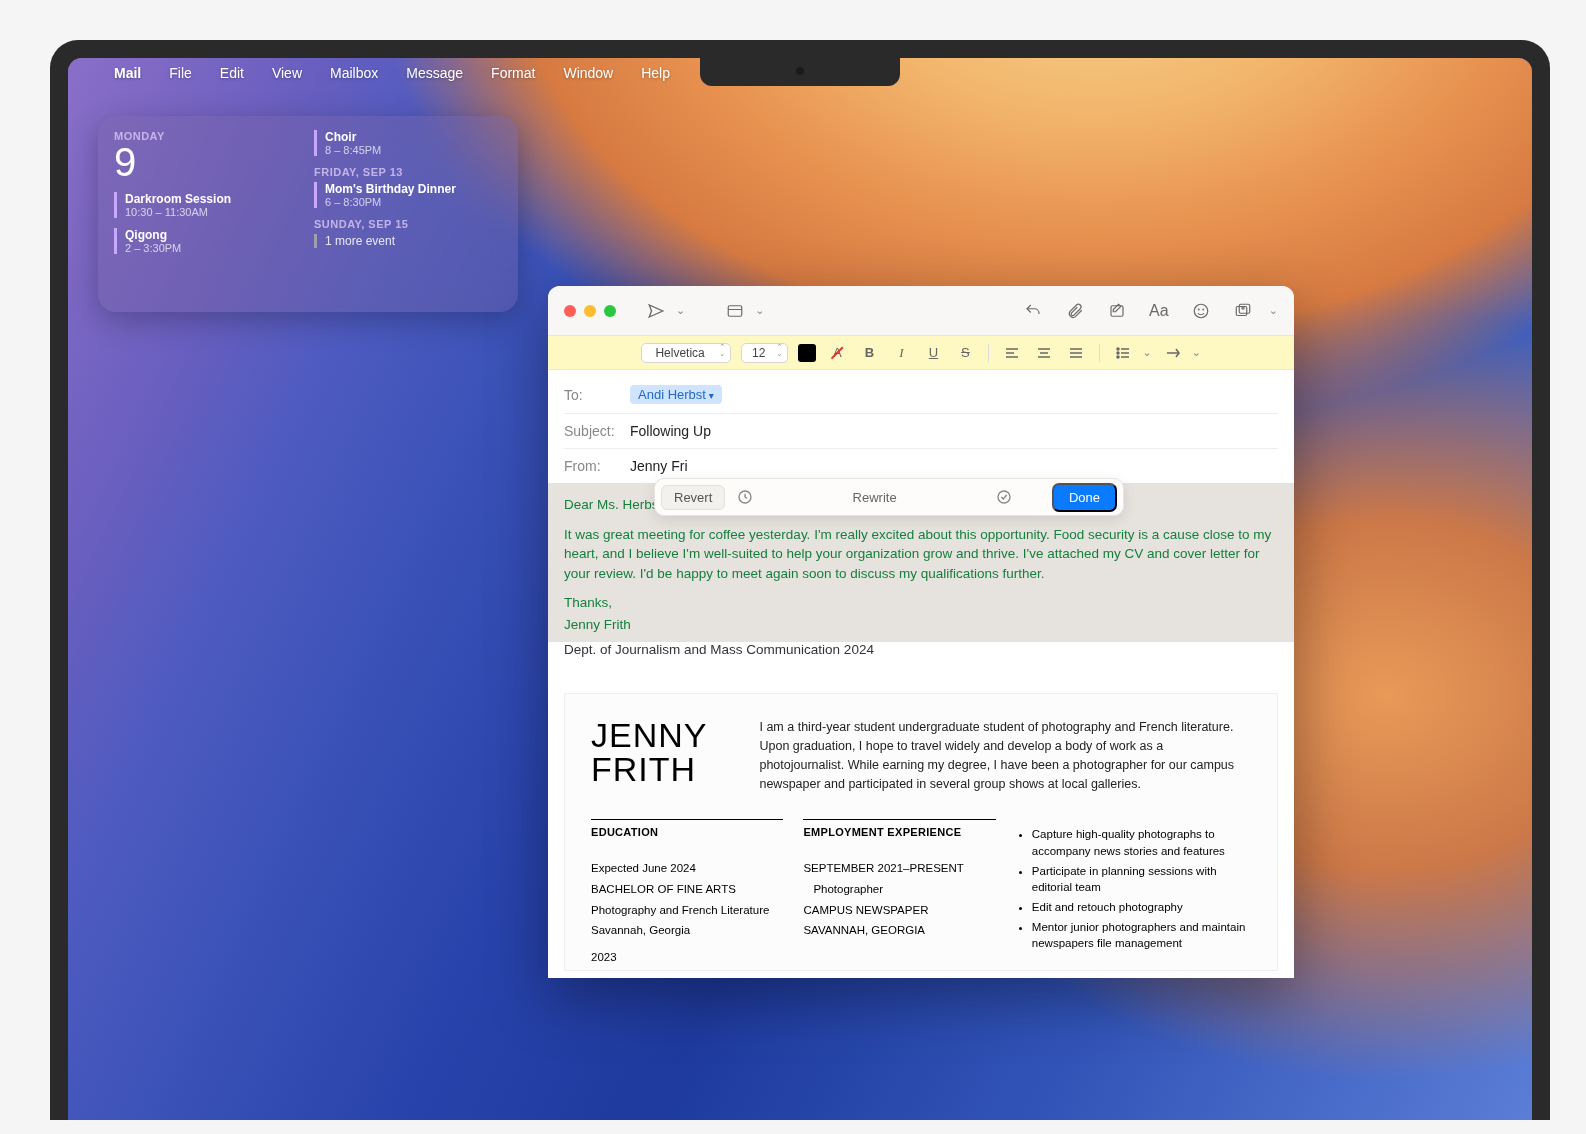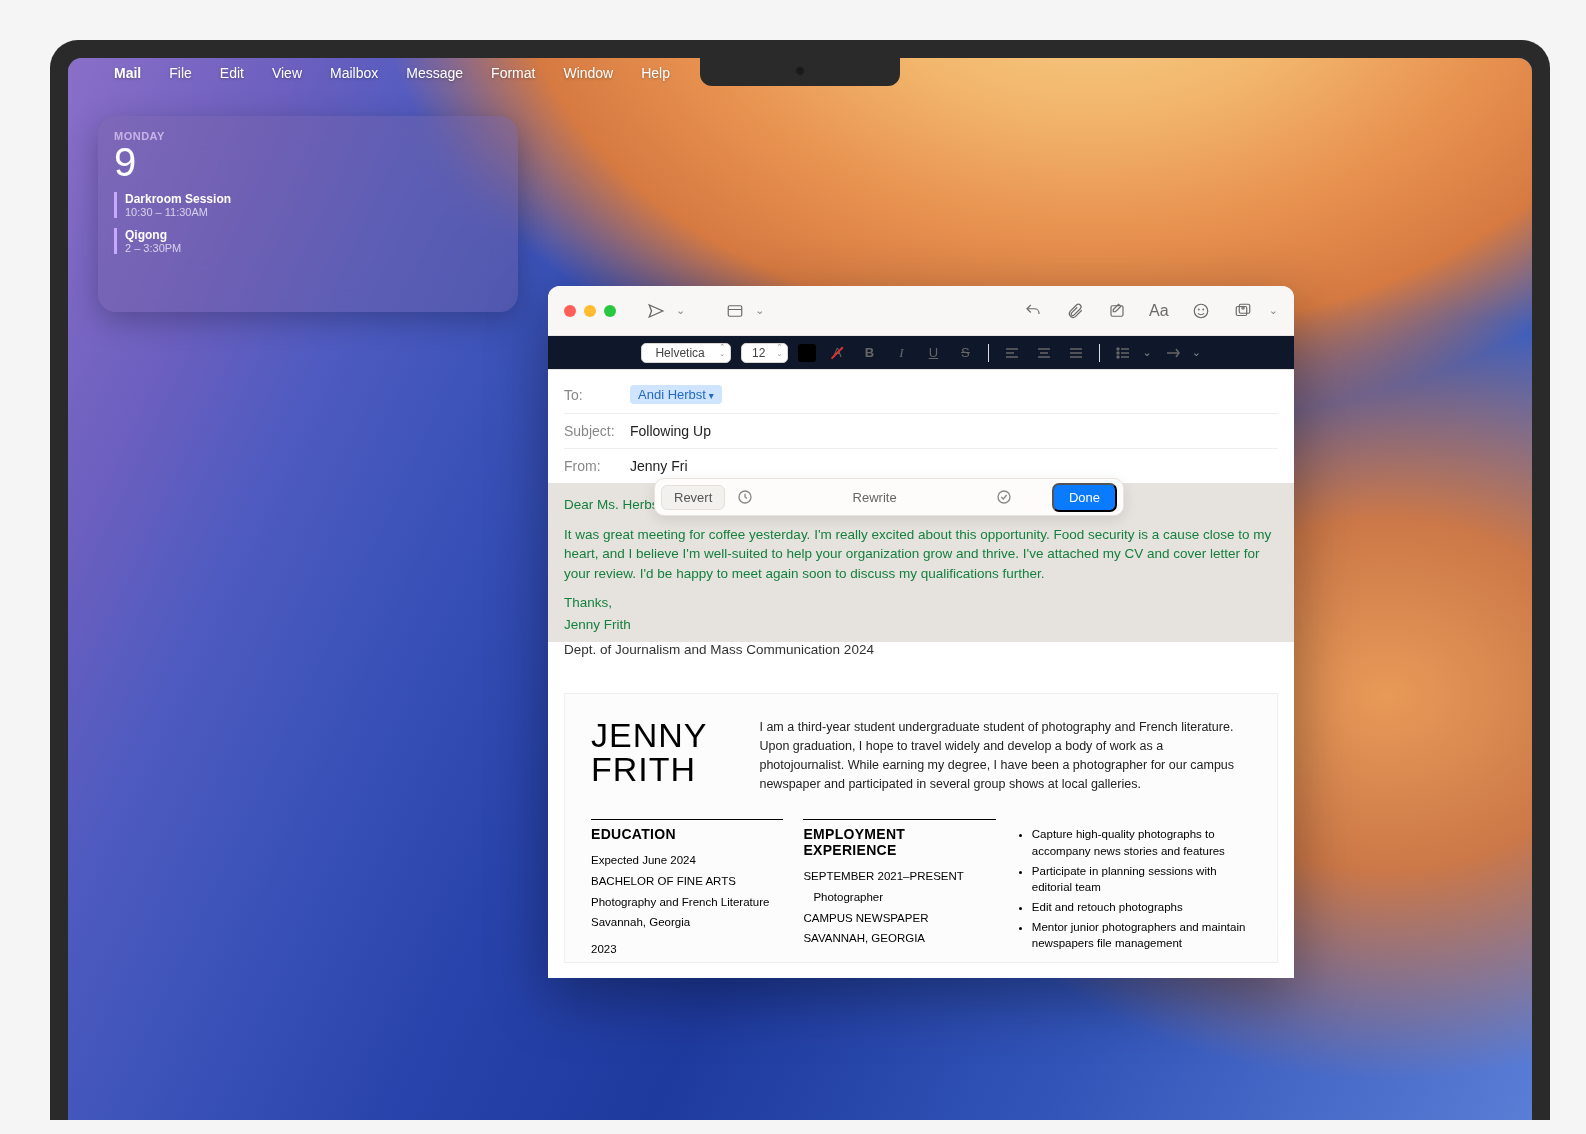--- a/index.html
+++ b/index.html
@@ -125,21 +125,21 @@
 .traffic span { width:12px; height:12px; border-radius:50%; }
 .t-red{background:#ff5f57;} .t-yellow{background:#febc2e;} .t-green{background:#28c840;}
 .tb-icon { width:28px; height:28px; display:flex; align-items:center; justify-content:center; color:#6a6a6a; cursor:pointer; border-radius:5px; }
 .tb-icon svg { width:18px; height:18px; }
 .tb-sep { flex:1; }
 .tb-group { display:flex; gap:14px; align-items:center; }
 .tb-dropdown { font-size:11px; color:#888; margin-left:-2px; }
 
 .format-bar {
   height: 34px;
-  background: #0f172a;
+  background: #fef9c3;
   border-bottom: 1px solid #e8e4e0;
   display: flex;
   align-items: center;
   justify-content: center;
   gap: 10px;
   padding: 0 14px;
   font-size: 13px;
   color: #444;
 }
 .fmt-select { background:#fff; border:1px solid #d8d4d0; border-radius:5px; padding:2px 22px 2px 10px; font-size:12px; position:relative; min-width:90px; text-align:center; }
@@ -185,21 +185,21 @@
 .highlight-block p { margin-bottom:10px; }
 .sig-line { padding:0 16px 18px; font-size:13.5px; color:#333; }
 
 .resume { margin:18px 16px 0; border:1px solid #eee; background:#fdfcfd; padding:24px 26px 0; font-size:12px; }
 .resume-top { display:flex; gap:52px; margin-bottom:26px; align-items:flex-start; }
 .resume-name { font-size:34px; font-weight:400; line-height:1; letter-spacing:1px; font-family:"Futura","Century Gothic",sans-serif; }
 .resume-bio { font-size:12.5px; line-height:1.5; color:#222; }
 .resume-cols { display:flex; gap:20px; }
 .resume-col { flex:1; }
 .resume-col hr { border:none; border-top:1.5px solid #000; margin-bottom:6px; }
-.resume-col h4 { font-size:14px; font-weight:700; margin-bottom:10px; letter-spacing:0.3px; }
+.resume-col h4 { font-size:11px; font-weight:700; margin-bottom:22px; letter-spacing:0.3px; }
 .resume-col p { font-size:11.5px; line-height:1.45; margin-bottom:4px; }
 .resume-col ul { list-style:disc; padding-left:16px; font-size:11.5px; line-height:1.45; }
 .resume-col ul li { margin-bottom:3px; }
 </style>
 </head>
 <body>
 
 <div class="laptop-frame">
   <div class="screen">
     <div class="notch"></div>
@@ -222,20 +222,33 @@
         <div class="day-label">MONDAY</div>
         <div class="day-num">9</div>
         <div class="evt purple">
           <div class="evt-name">Darkroom Session</div>
           <div class="evt-time">10:30 – 11:30AM</div>
         </div>
         <div class="evt purple">
           <div class="evt-name">Qigong</div>
           <div class="evt-time">2 – 3:30PM</div>
         </div>
+      </div>
+      <div class="right-col">
+        <div class="evt purple">
+          <div class="evt-name">Choir</div>
+          <div class="evt-time">8 – 8:45PM</div>
+        </div>
+        <div class="sub-day">FRIDAY, SEP 13</div>
+        <div class="evt purple">
+          <div class="evt-name">Mom's Birthday Dinner</div>
+          <div class="evt-time">6 – 8:30PM</div>
+        </div>
+        <div class="sub-day">SUNDAY, SEP 15</div>
+        <div class="more">1 more event</div>
       </div>
     </div>
 
     <div class="mail-window">
       <div class="titlebar">
         <div class="traffic">
           <span class="t-red"></span>
           <span class="t-yellow"></span>
           <span class="t-green"></span>
         </div>
@@ -411,21 +424,21 @@
               <p>SEPTEMBER 2021–PRESENT</p>
               <p style="padding-left:10px">Photographer</p>
               <p>CAMPUS NEWSPAPER</p>
               <p>SAVANNAH, GEORGIA</p>
             </div>
             <div class="resume-col" style="flex:1.1">
               <hr style="visibility:hidden">
               <ul>
                 <li>Capture high-quality photographs to accompany news stories and features</li>
                 <li>Participate in planning sessions with editorial team</li>
-                <li>Edit and retouch photographs</li>
+                <li>Edit and retouch photography</li>
                 <li>Mentor junior photographers and maintain newspapers file management</li>
               </ul>
             </div>
           </div>
         </div>
       </div>
     </div>
 
   </div>
 </div>

